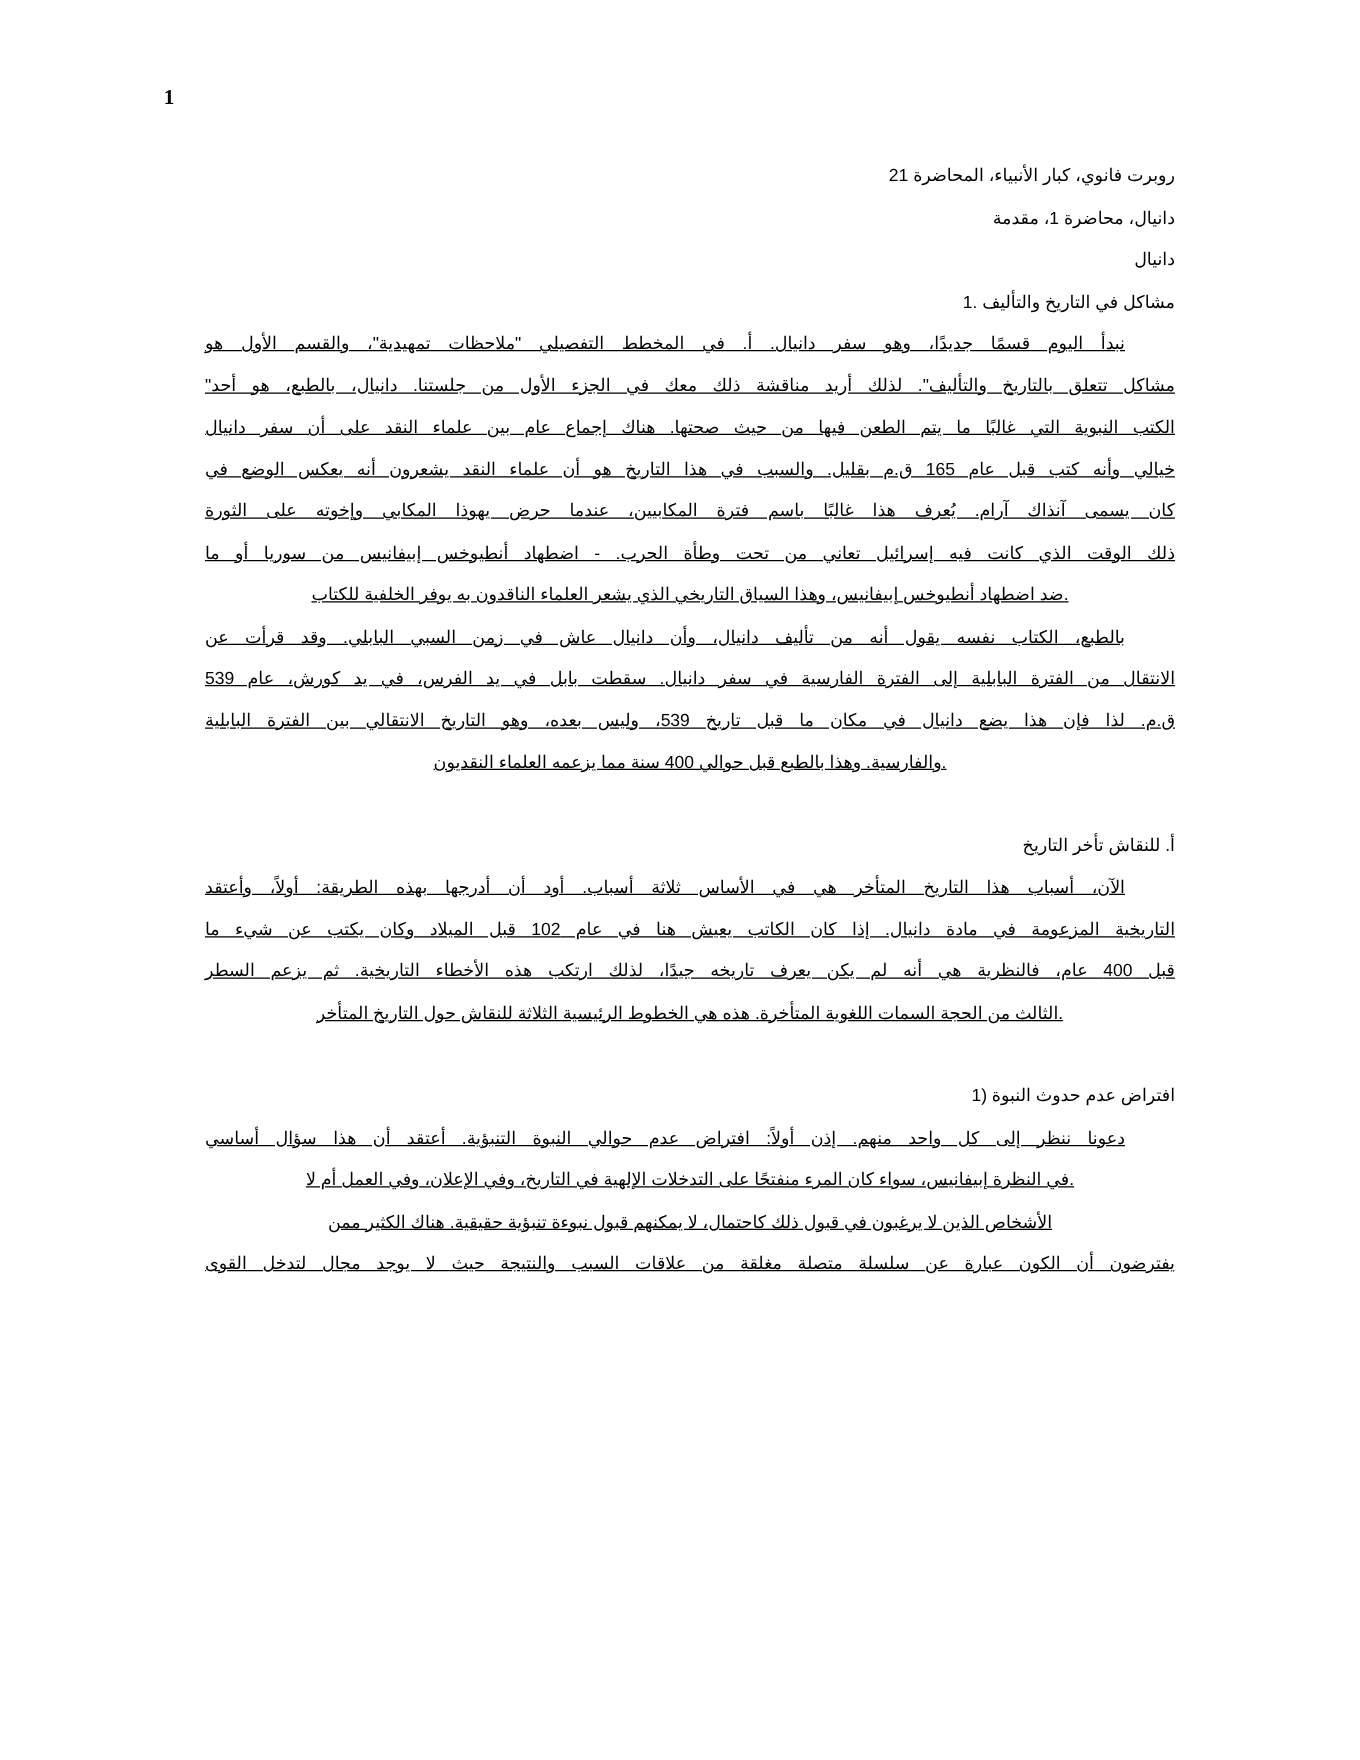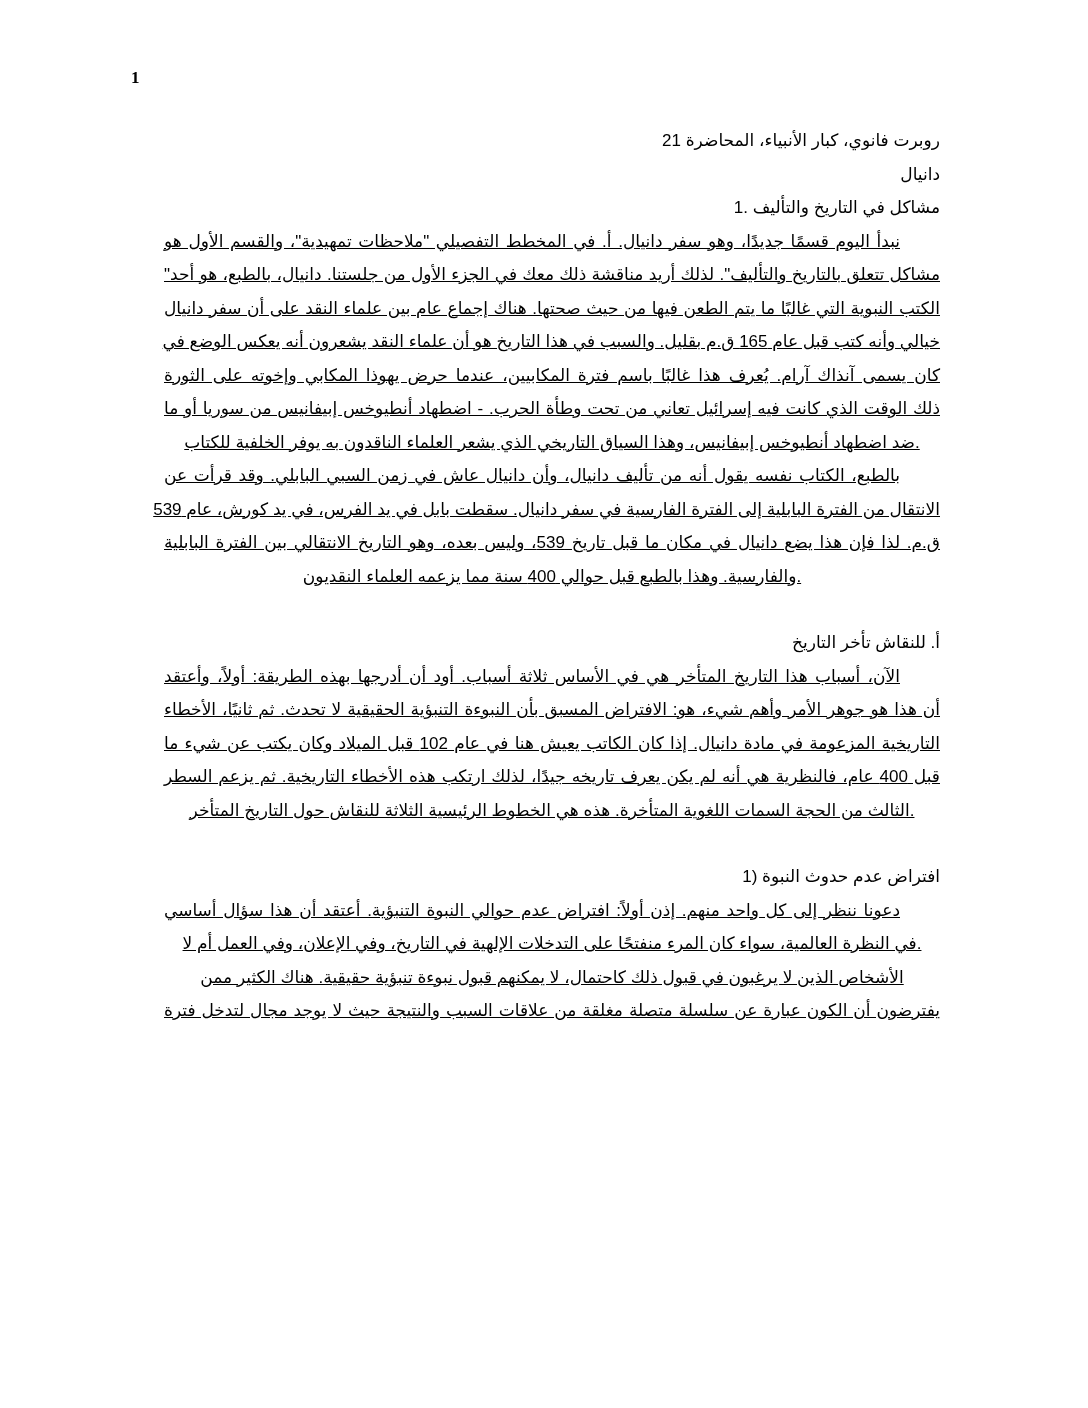--- a/index.html
+++ b/index.html
@@ -23,21 +23,21 @@
       font-weight: bold;
       font-size: 17px;
     }
     .content {
       position: absolute;
       left: 164px;
       right: 148px;
       top: 124px;
       direction: rtl;
       text-align: right;
-      font-size: 17px;
+      font-size: 14px;
       line-height: 33.5px;
     }
     .line {
       white-space: nowrap;
       display: block;
     }
     .heading-line {
       display: block;
       white-space: nowrap;
     }
@@ -60,20 +60,21 @@
     }
   </style>
 </head>
 <body>
 
 <div>
   <div class="page-number">1</div>
 
   <div class="content">
     <span class="heading-line">روبرت فانوي، كبار الأنبياء، المحاضرة 21</span>
+    <span class="heading-line">دانيال، محاضرة 1، مقدمة</span>
     <span class="heading-line">دانيال</span>
     <span class="heading-line">مشاكل في التاريخ والتأليف .1</span>
 
     <div class="para">
       <span class="line first justify">نبدأ اليوم قسمًا جديدًا، وهو سفر دانيال. أ. في المخطط التفصيلي "ملاحظات تمهيدية"، والقسم الأول هو</span>
       <span class="line justify">مشاكل تتعلق بالتاريخ والتأليف". لذلك أريد مناقشة ذلك معك في الجزء الأول من جلستنا. دانيال، بالطبع، هو أحد"</span>
       <span class="line justify">الكتب النبوية التي غالبًا ما يتم الطعن فيها من حيث صحتها. هناك إجماع عام بين علماء النقد على أن سفر دانيال</span>
       <span class="line justify">خيالي وأنه كتب قبل عام 165 ق.م بقليل. والسبب في هذا التاريخ هو أن علماء النقد يشعرون أنه يعكس الوضع في</span>
       <span class="line justify">كان يسمى آنذاك آرام. يُعرف هذا غالبًا باسم فترة المكابيين، عندما حرض يهوذا المكابي وإخوته على الثورة</span>
       <span class="line justify">ذلك الوقت الذي كانت فيه إسرائيل تعاني من تحت وطأة الحرب. - اضطهاد أنطيوخس إبيفانيس من سوريا أو ما</span>
@@ -86,30 +87,29 @@
       <span class="line justify">ق.م. لذا فإن هذا يضع دانيال في مكان ما قبل تاريخ 539، وليس بعده، وهو التاريخ الانتقالي بين الفترة البابلية</span>
       <span class="line last">.والفارسية. وهذا بالطبع قبل حوالي 400 سنة مما يزعمه العلماء النقديون</span>
     </div>
 
     <div class="gap"></div>
 
     <span class="heading-line">أ. للنقاش تأخر التاريخ</span>
 
     <div class="para">
       <span class="line first justify">الآن، أسباب هذا التاريخ المتأخر هي في الأساس ثلاثة أسباب. أود أن أدرجها بهذه الطريقة: أولاً، وأعتقد</span>
-      <span class="line justify">أن هذا هو جوهر الأمر وأهم شيء، هو: الافتراض المسبق بأن النبوءة التنبؤية الحقيقية لا تحدث. ثم ثانيًا، الأخطاء</span>
       <span class="line justify">التاريخية المزعومة في مادة دانيال. إذا كان الكاتب يعيش هنا في عام 102 قبل الميلاد وكان يكتب عن شيء ما</span>
       <span class="line justify">قبل 400 عام، فالنظرية هي أنه لم يكن يعرف تاريخه جيدًا، لذلك ارتكب هذه الأخطاء التاريخية. ثم يزعم السطر</span>
       <span class="line last">.الثالث من الحجة السمات اللغوية المتأخرة. هذه هي الخطوط الرئيسية الثلاثة للنقاش حول التاريخ المتأخر</span>
     </div>
 
     <div class="gap"></div>
 
     <span class="heading-line">افتراض عدم حدوث النبوة (1</span>
 
     <div class="para">
       <span class="line first justify">دعونا ننظر إلى كل واحد منهم. إذن أولاً: افتراض عدم حوالي النبوة التنبؤية. أعتقد أن هذا سؤال أساسي</span>
-      <span class="line last">.في النظرة العالمية، سواء كان المرء منفتحًا على التدخلات الإلهية في التاريخ، وفي الإعلان، وفي العمل أم لا</span>
+      <span class="line last">.في النظرة إبيفانيس، سواء كان المرء منفتحًا على التدخلات الإلهية في التاريخ، وفي الإعلان، وفي العمل أم لا</span>
       <span class="line last">الأشخاص الذين لا يرغبون في قبول ذلك كاحتمال، لا يمكنهم قبول نبوءة تنبؤية حقيقية. هناك الكثير ممن</span>
-      <span class="line justify">يفترضون أن الكون عبارة عن سلسلة متصلة مغلقة من علاقات السبب والنتيجة حيث لا يوجد مجال لتدخل فترة</span>
+      <span class="line justify">يفترضون أن الكون عبارة عن سلسلة متصلة مغلقة من علاقات السبب والنتيجة حيث لا يوجد مجال لتدخل القوى</span>
     </div>
   </div>
 </div>
 
 </body></html>

